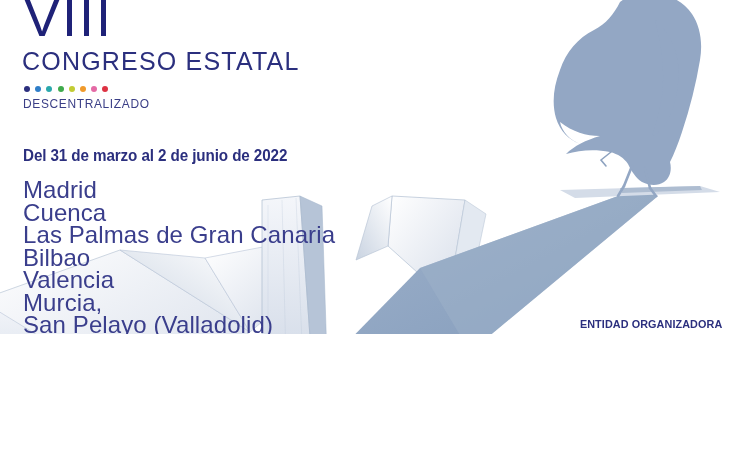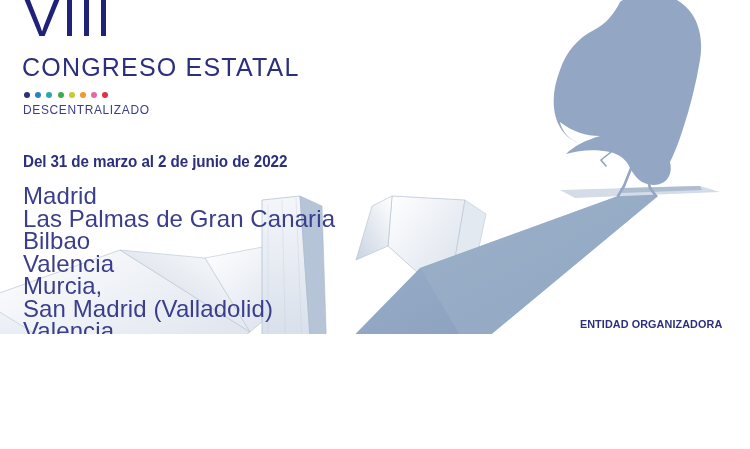--- a/index.html
+++ b/index.html
@@ -50,21 +50,21 @@
   .title-line {
     font-family: "Liberation Sans", sans-serif;
     font-size: 25px;
     line-height: 30px;
     font-weight: 400;
     letter-spacing: 1.2px;
     color: #2b2f7e;
     white-space: nowrap;
     margin: 0;
   }
-  .title-line.first { margin-top: 8px; }
+  .title-line.first { margin-top: 2px; }
 
   .dots-row {
     display: flex;
     gap: 5.2px;
     margin: 10px 0 2px 2px;
   }
   .dot {
     width: 6px;
     height: 6px;
     border-radius: 50%;
@@ -271,25 +271,26 @@
       <span class="dot" style="background: rgb(228, 106, 165);"></span>
       <span class="dot" style="background: rgb(221, 50, 67);"></span>
     </div>
 
     <div class="sub-label">DESCENTRALIZADO</div>
 
     <div class="date-line">Del 31 de marzo al 2 de junio de 2022</div>
 
     <ul class="city-list">
       <li class="city-item">Madrid</li>
+      <li class="city-item">Cuenca</li>
       <li class="city-item">Las Palmas de Gran Canaria</li>
       <li class="city-item">Bilbao</li>
       <li class="city-item">Valencia</li>
       <li class="city-item">Murcia,</li>
-      <li class="city-item">San Madrid (Valladolid)</li>
+      <li class="city-item">San Pelayo (Valladolid)</li>
       <li class="city-item">Valencia</li>
     </ul>
   </div>
 
   <div class="organiser">
     <div class="organiser-label">ENTIDAD ORGANIZADORA</div>
   </div>
 
 </div>
 

